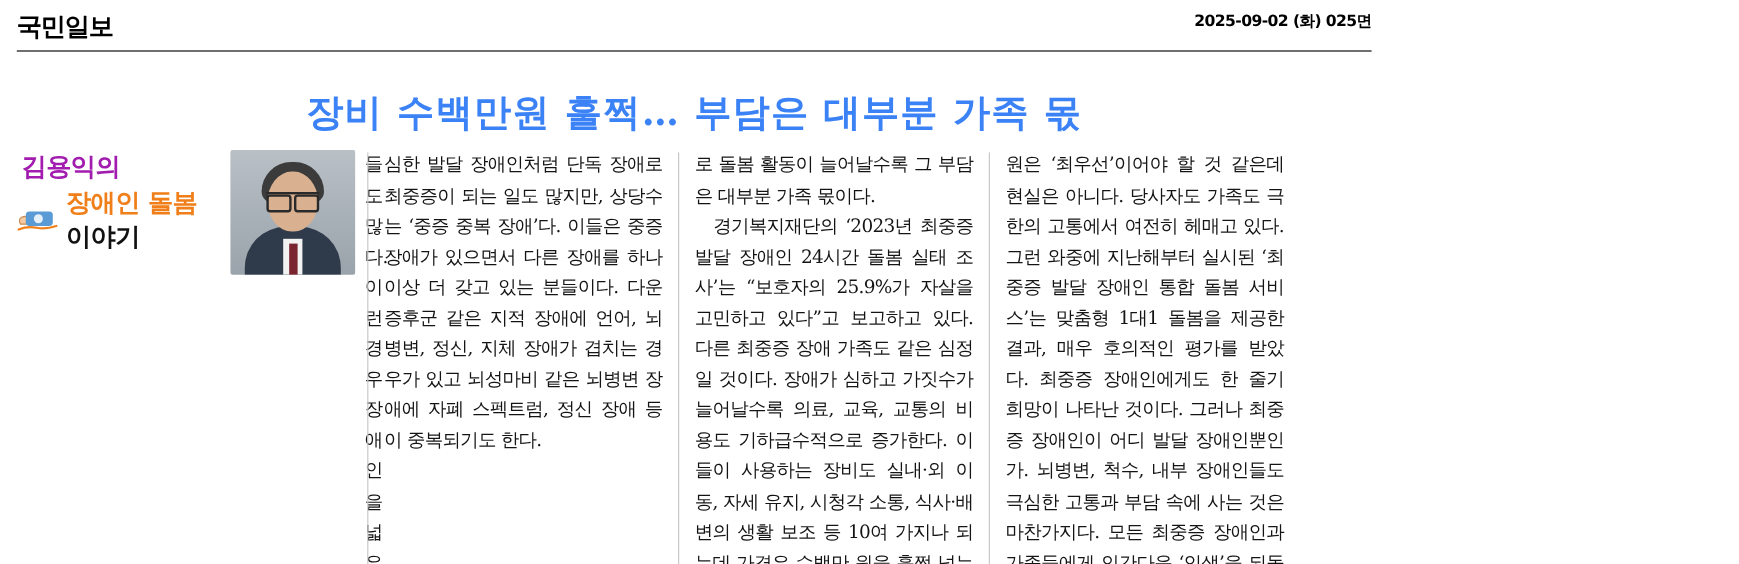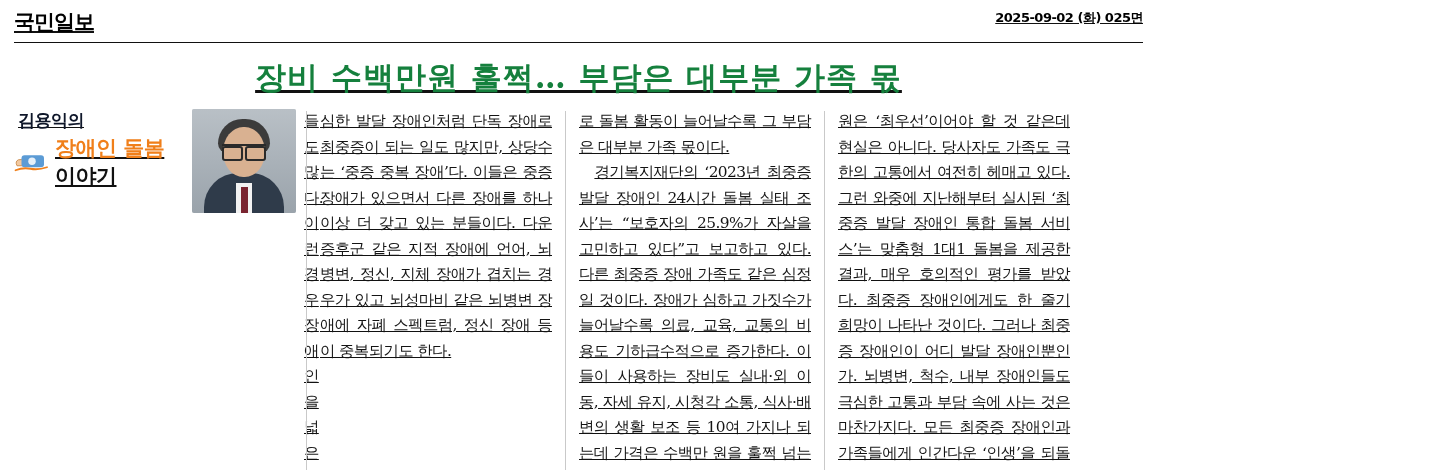--- a/index.html
+++ b/index.html
@@ -13,21 +13,20 @@
     font-family: "Liberation Serif", serif;
     color: #111111;
     overflow: hidden;
   }
   .page {
     position: relative;
     width: 1157px;
     height: 470px;
     box-sizing: border-box;
     padding: 0 14px;
-    text-decoration: underline;
   }
   
   .masthead {
     display: flex;
     align-items: flex-start;
     justify-content: space-between;
     padding-top: 8px;
     padding-bottom: 4px;
   }
   .masthead-title {
@@ -50,22 +49,22 @@
     border-top: 1.5px solid #111;
     margin: 2px 0 0 0;
   }
   
   .headline {
     text-align: center;
     font-family: "DejaVu Serif", serif;
     font-weight: 700;
     font-size: 31px;
     letter-spacing: 1px;
-    margin: 14px 0 10px 0;
-    color: #15803d;
+    margin: 30px 0 10px 0;
+    color: #3b82f6;
   }
   
   .content {
     display: flex;
     gap: 0;
     align-items: flex-start;
   }
   .col {
     box-sizing: border-box;
   }
@@ -86,22 +85,22 @@
     gap: 8px;
     align-items: flex-start;
   }
   .brand-block {
     width: 170px;
     flex: none;
   }
   .brand-line1 {
     font-family: "DejaVu Sans", sans-serif;
     font-weight: 700;
-    font-size: 17px;
-    color: #0f172a;
+    font-size: 21px;
+    color: #a21caf;
     letter-spacing: -0.5px;
     margin-bottom: 2px;
     padding-left: 4px;
   }
   .brand-hl { color: #f07f1a; }
   .brand-dk { color: #111; }
   .brand-line3 {
     display: flex;
     align-items: center;
     gap: 5px;

